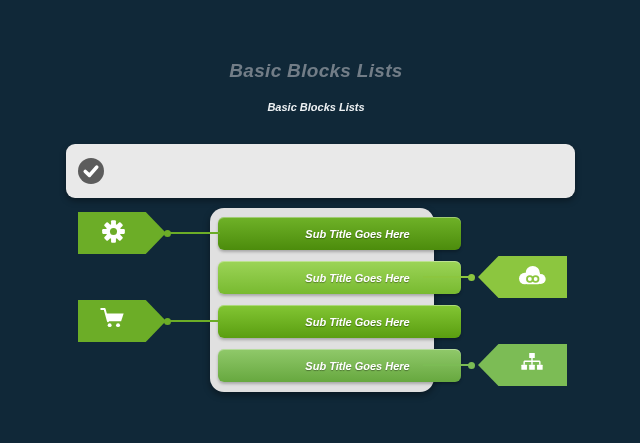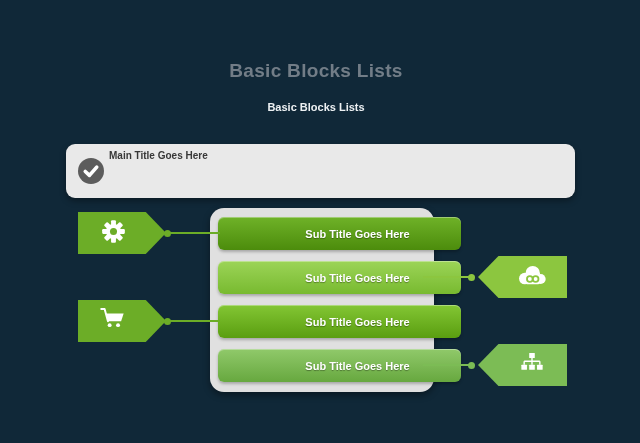--- a/index.html
+++ b/index.html
@@ -1,19 +1,20 @@
 <!DOCTYPE html>
 <html><head>
 <meta charset="utf-8">
 <style>
   html,body{margin:0;padding:0;background:#102838;}
   .stage{
     position:relative;width:632px;height:443px;overflow:hidden;
     background:#102838;
     font-family:"Liberation Sans", sans-serif;
+    font-style:italic;
   }
   .page-title{
     position:absolute;top:60px;left:0;width:100%;text-align:center;
     font-size:19px;font-weight:bold;color:#727d87;letter-spacing:.3px;
   }
   .page-subtitle{
     position:absolute;top:101px;left:0;width:100%;text-align:center;
     font-size:11px;font-weight:bold;color:#edf1f3;
   }
   
@@ -95,21 +96,20 @@
   <div class="page-subtitle">Basic Blocks Lists</div>
 
   <div class="banner">
     <span class="check">
       <svg viewBox="0 0 100 100" width="26" height="26">
         <circle cx="50" cy="50" r="50" fill="#5c5c5c"></circle>
         <path d="M28 52 L44 67 L72 35" stroke="#fff" stroke-width="14" fill="none" stroke-linecap="round" stroke-linejoin="round"></path>
       </svg>
     </span>
     <div class="btexts">
-      <p class="banner-title">Main Title Goes Here</p>
     </div>
   </div>
 
   <div class="panel"></div>
 
   <div class="block block-1">Sub Title Goes Here</div>
   <div class="block block-2">Sub Title Goes Here</div>
   <div class="block block-3">Sub Title Goes Here</div>
   <div class="block block-4">Sub Title Goes Here</div>
 

